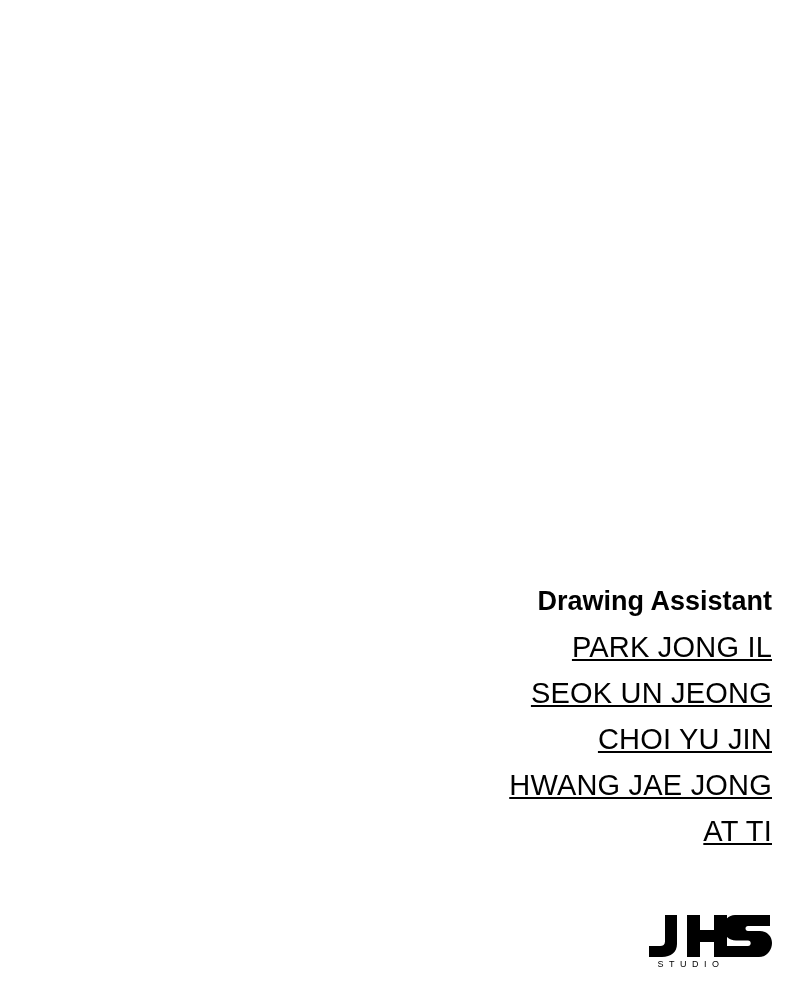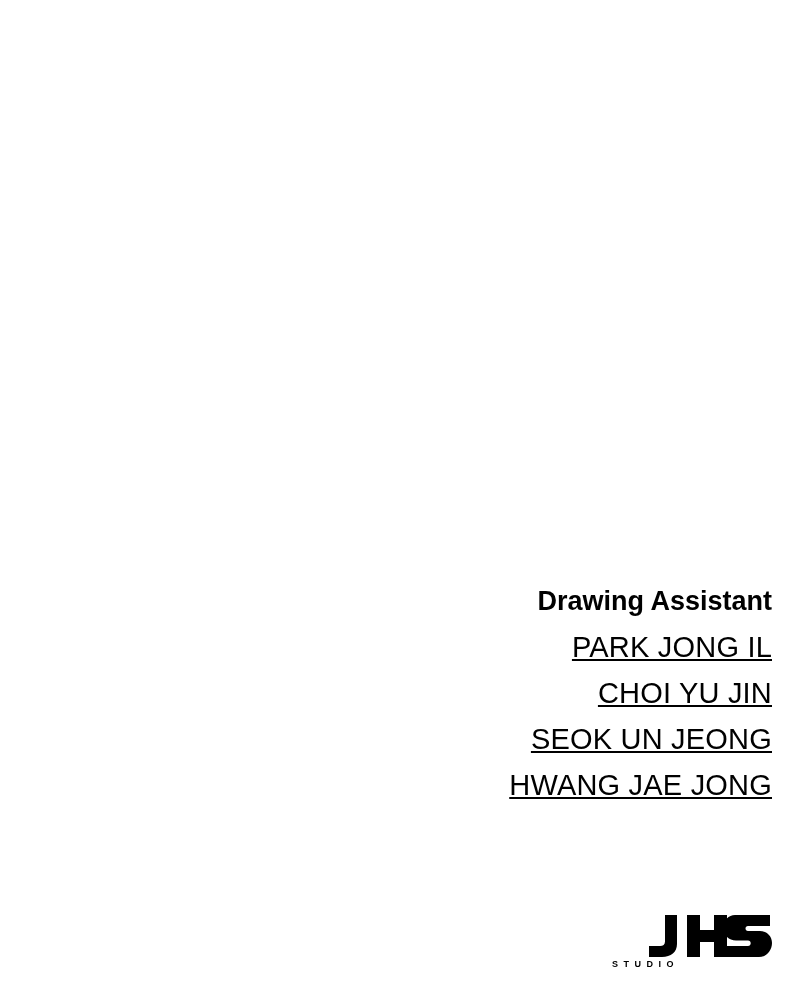--- a/index.html
+++ b/index.html
@@ -59,39 +59,40 @@
   .logo-mark {
     display: block;
     width: 125px;
     height: 42px;
     margin-left: auto;
   }
 
   .logo-sub {
     display: block;
     font-size: 9px;
-    font-weight: bold;
+    font-weight: normal;
     letter-spacing: 5.5px;
-    text-align: left;
+    text-align: center;
     padding-right: 2px;
     margin-top: 2px;
     line-height: 11px;
   }
 </style>
 </head>
 <body>
 
 <div class="page">
 
   <div class="credits-block">
     <div class="credits-role">Drawing Assistant</div>
     <div class="credits-name">PARK JONG IL</div>
+    <div class="credits-name">SEOK UN JEONG</div>
     <div class="credits-name">CHOI YU JIN</div>
-    <div class="credits-name">SEOK UN JEONG</div>
     <div class="credits-name">HWANG JAE JONG</div>
+    <div class="credits-name">AT TI</div>
   </div>
 
   <div class="logo-block">
     <svg class="logo-mark" viewBox="0 0 125 42" aria-hidden="true">
 
       <path fill="#000000" d="M2 0 h28 v29 c0 8 -6 13 -15 13 h-13 v-11 h11 c3 0 5 -1.5 5 -4.5 V0 Z"></path>
 
       <path fill="#000000" d="M40 0 h13 v15 h14 V0 h13 v42 h-13 V27 h-14 v15 h-13 Z"></path>
 
       <path fill="#000000" d="M88 0 h35 v11 h-22 c-1.5 0 -2.5 1 -2.5 2.5 s1 2.5 2.5 2.5 h12 c7 0 12 5 12 12 s-5 14 -13 14 h-34 v-11 h23 c1.6 0 2.7 -1.1 2.7 -2.7 s-1.1 -2.7 -2.7 -2.7 h-12 c-7.2 0 -12.5 -5.3 -12.5 -12.8 C76.5 5.4 81.6 0 88 0 Z"></path>

